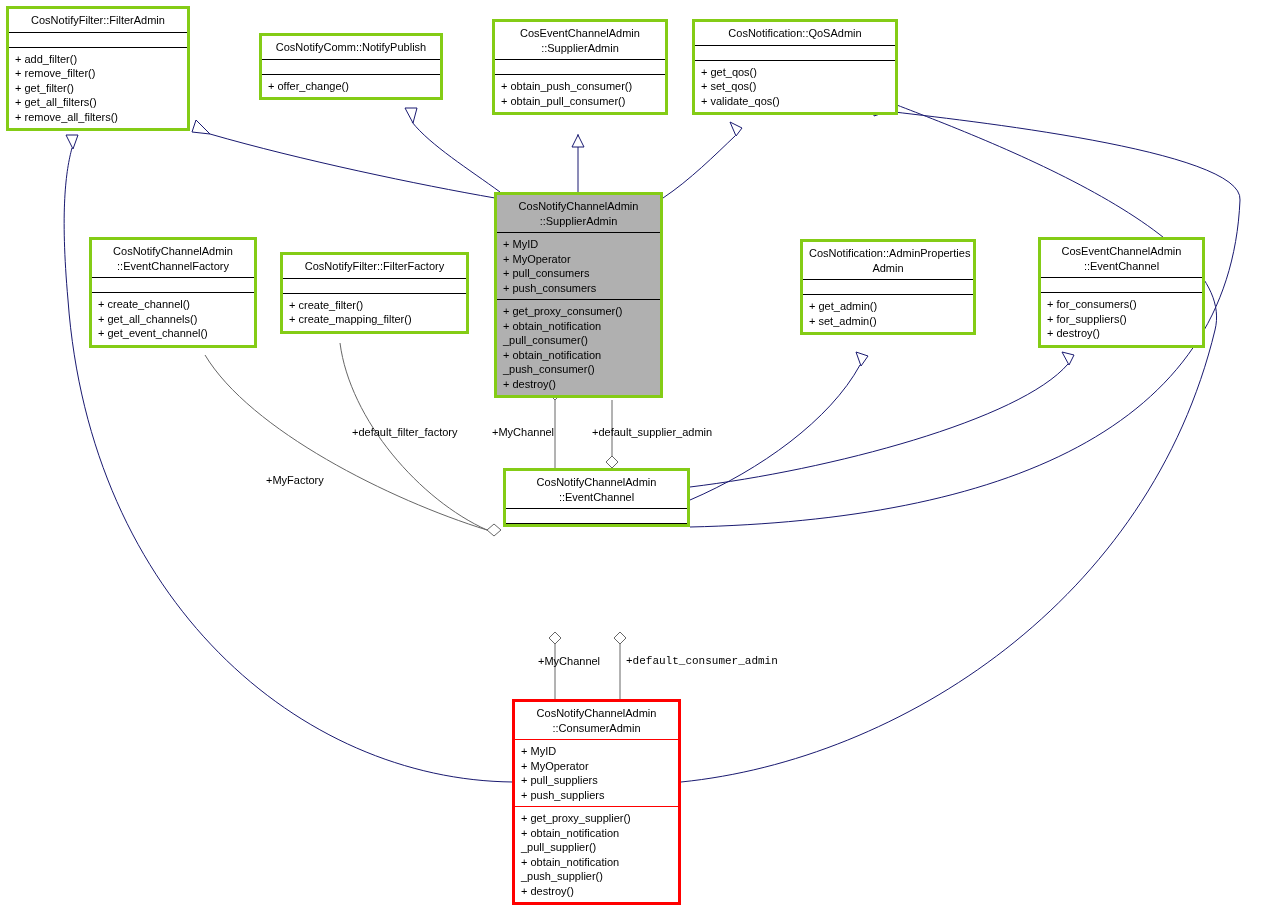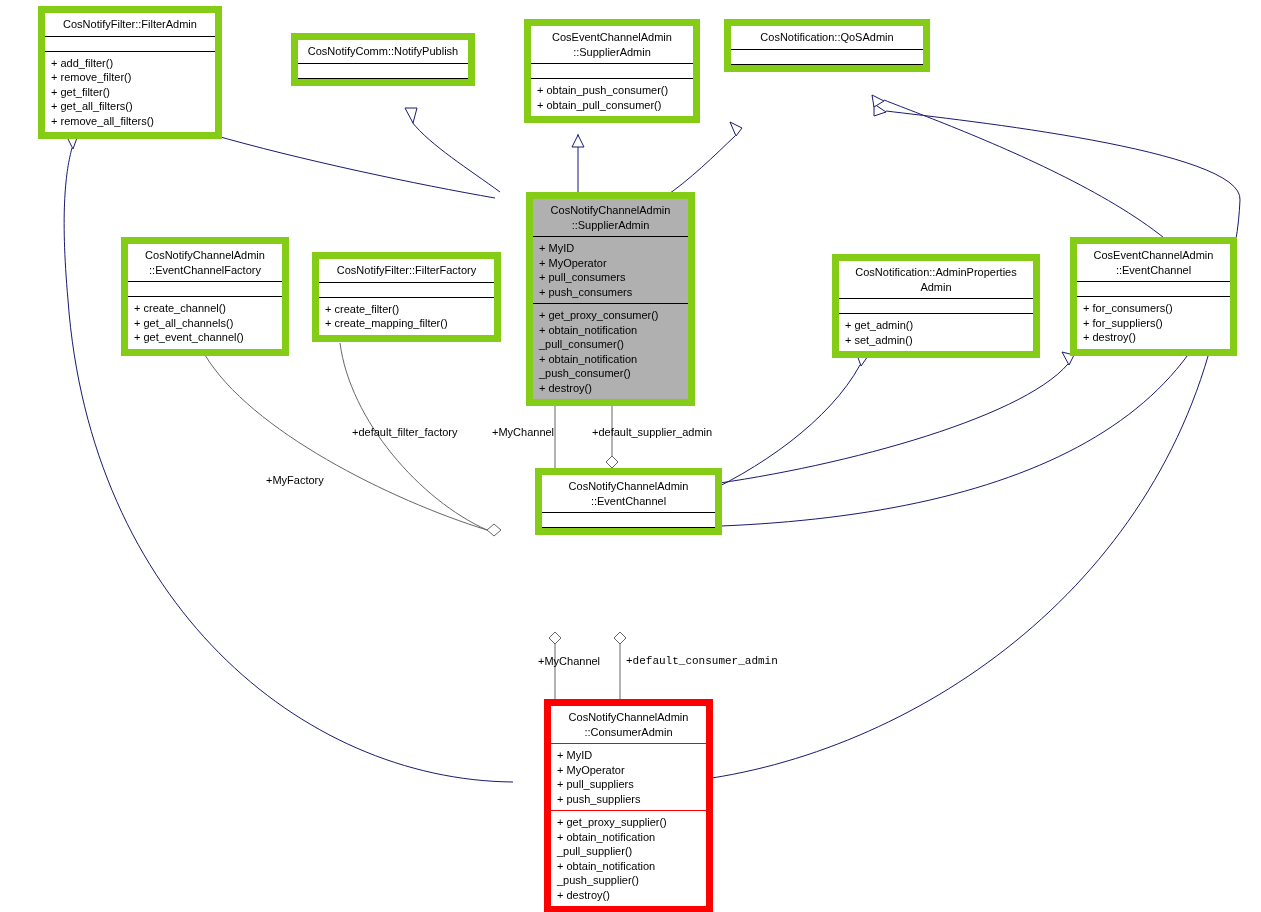--- a/index.html
+++ b/index.html
@@ -21,26 +21,25 @@
     position: absolute;
     left: 0;
     top: 0;
     width: 1261px;
     height: 912px;
     pointer-events: none;
   }
   .node {
     position: absolute;
     box-sizing: border-box;
-    border: 7px solid #84cc16;
+    border: 3px solid #84cc16;
     background: #ffffff;
     font-size: 11px;
     line-height: 14.5px;
     color: #000000;
-    margin-left: 32px;
   }
   .node.filled {
     background: #b0b0b0;
   }
   .node.red {
     border-color: #ff0000;
   }
   .node .title {
     text-align: center;
     padding: 4px 6px 4px 6px;
@@ -140,37 +139,41 @@
 + get_filter()
 + get_all_filters()
 + remove_all_filters()</div>
   </div>
 
   <div class="node" style="left:259px; top:33px; width:184px;">
     <div class="title">CosNotifyComm::NotifyPublish</div>
     <div class="sep"></div>
     <div class="compartment empty"></div>
     <div class="sep"></div>
+    <div class="compartment">+ offer_change()</div>
   </div>
 
   <div class="node" style="left:492px; top:19px; width:176px;">
     <div class="title">CosEventChannelAdmin
 ::SupplierAdmin</div>
     <div class="sep"></div>
     <div class="compartment empty"></div>
     <div class="sep"></div>
     <div class="compartment">+ obtain_push_consumer()
 + obtain_pull_consumer()</div>
   </div>
 
   <div class="node" style="left:692px; top:19px; width:206px;">
     <div class="title">CosNotification::QoSAdmin</div>
     <div class="sep"></div>
     <div class="compartment empty"></div>
     <div class="sep"></div>
+    <div class="compartment">+ get_qos()
++ set_qos()
++ validate_qos()</div>
   </div>
 
   <div class="node filled" style="left:494px; top:192px; width:169px;">
     <div class="title">CosNotifyChannelAdmin
 ::SupplierAdmin</div>
     <div class="sep"></div>
     <div class="compartment">+ MyID
 + MyOperator
 + pull_consumers
 + push_consumers</div>
@@ -196,21 +199,21 @@
 
   <div class="node" style="left:280px; top:252px; width:189px;">
     <div class="title">CosNotifyFilter::FilterFactory</div>
     <div class="sep"></div>
     <div class="compartment empty"></div>
     <div class="sep"></div>
     <div class="compartment">+ create_filter()
 + create_mapping_filter()</div>
   </div>
 
-  <div class="node" style="left:800px; top:254px; width:208px;">
+  <div class="node" style="left:800px; top:239px; width:176px;">
     <div class="title">CosNotification::AdminProperties
 Admin</div>
     <div class="sep"></div>
     <div class="compartment empty"></div>
     <div class="sep"></div>
     <div class="compartment">+ get_admin()
 + set_admin()</div>
   </div>
 
   <div class="node" style="left:1038px; top:237px; width:167px;">

